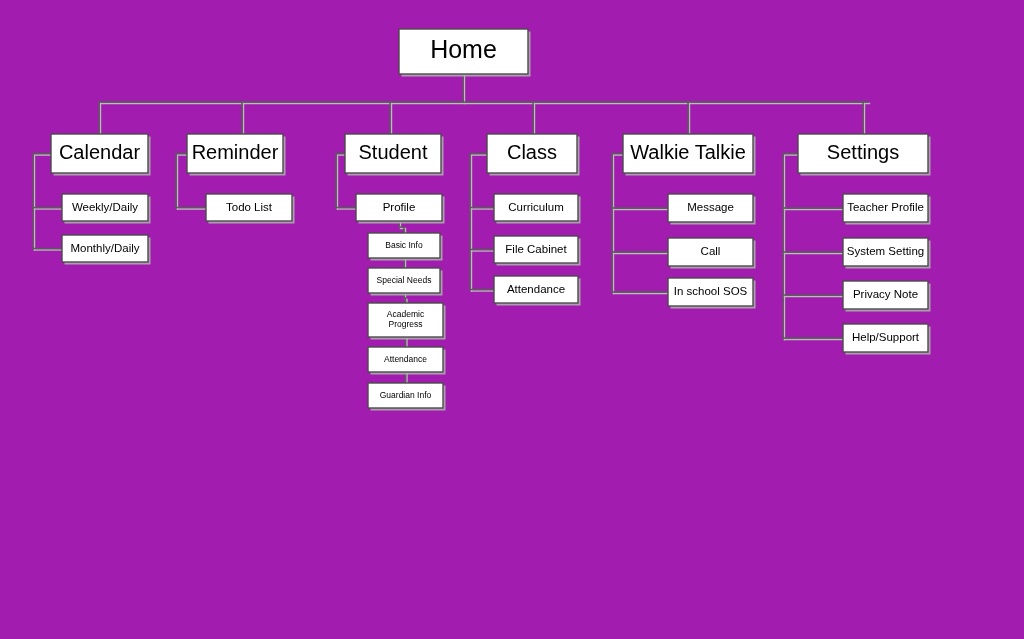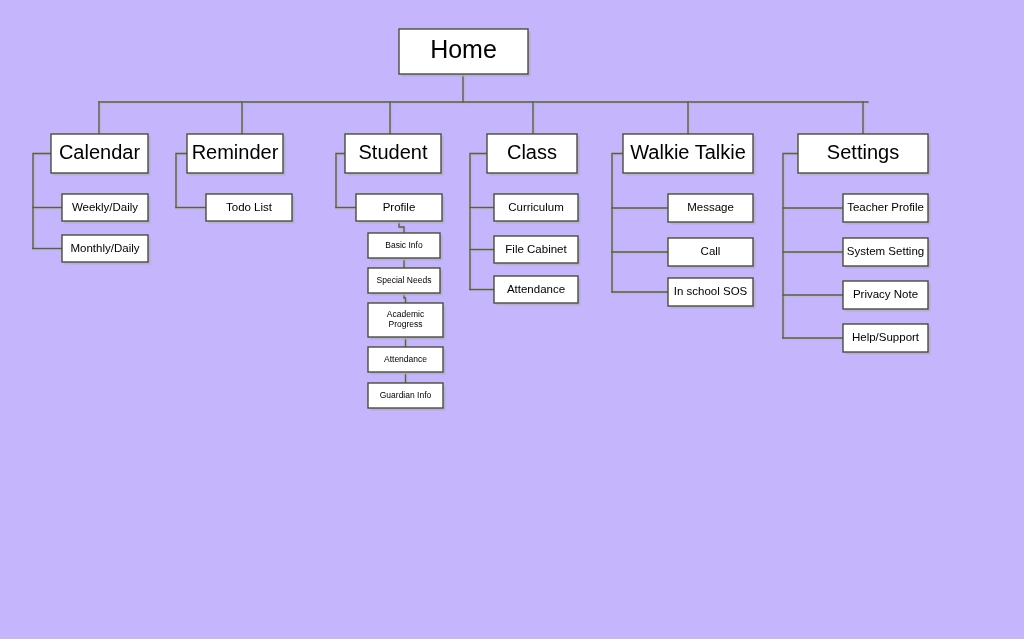--- a/index.html
+++ b/index.html
@@ -10,21 +10,21 @@
   body {
     width: 1024px;
     height: 639px;
     overflow: hidden;
     font-family: "Liberation Sans", sans-serif;
   }
   #diagram-canvas {
     position: relative;
     width: 1024px;
     height: 639px;
-    background: #c4b5fd;
+    background: #a21caf;
   }
   svg#tree-svg {
     position: absolute;
     left: 0;
     top: 0;
     width: 1024px;
     height: 639px;
     display: block;
   }
   .node-box {

